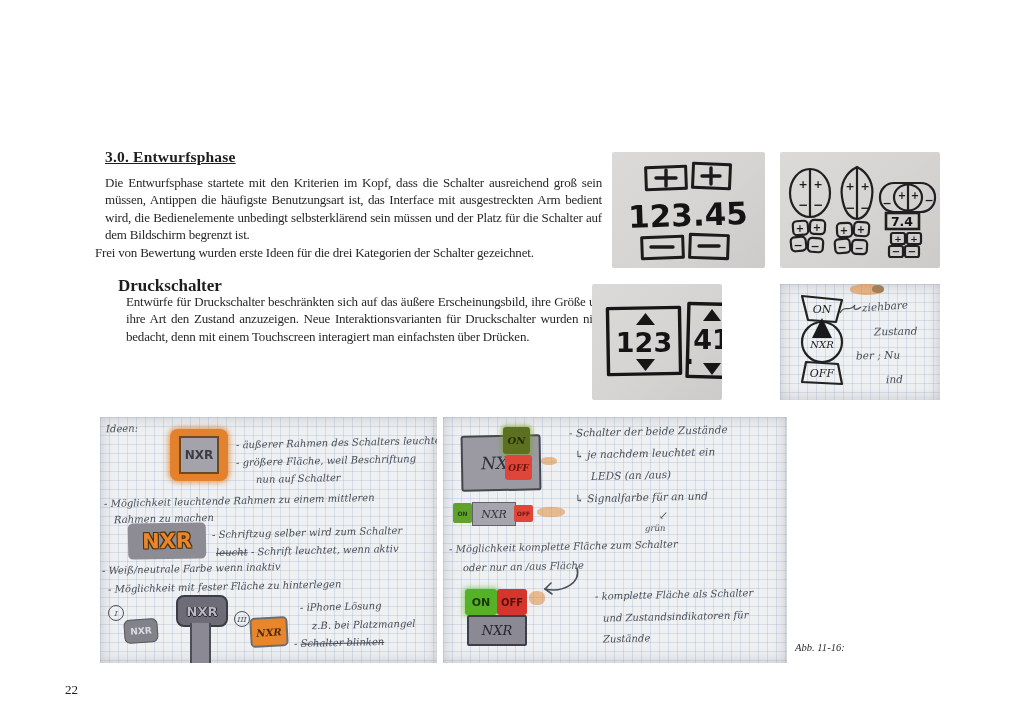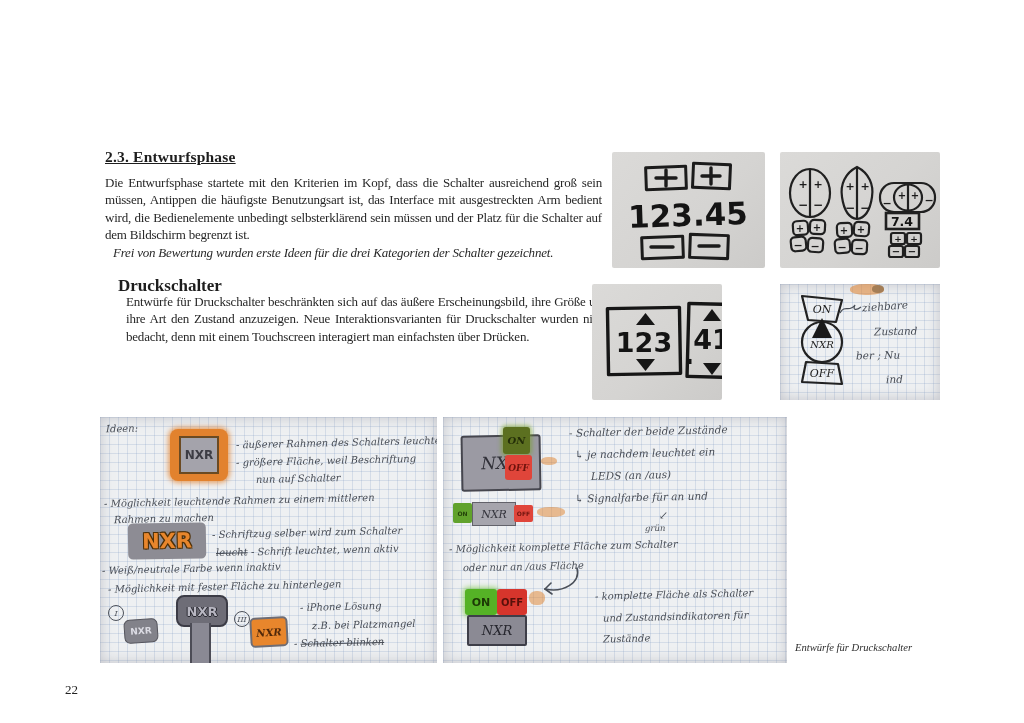--- a/index.html
+++ b/index.html
@@ -4,21 +4,21 @@
 <style>
   html,body{margin:0;padding:0;}
   body{width:1024px;height:723px;background:#ffffff;position:relative;overflow:hidden;
        font-family:"Liberation Serif",serif;}
   .abs{position:absolute;}
 
   
   .heading{left:105px;top:148px;width:500px;font-size:15.5px;font-weight:bold;color:#1d1d1d;
            text-decoration:underline;letter-spacing:.2px;}
   .p1{left:105px;top:174px;width:497px;}
-  .p2{left:113px;top:244px;width:520px;white-space:nowrap;font-style:italic;}
+  .p2{left:95px;top:244px;width:520px;white-space:nowrap;}
   .bodytext{font-size:13px;line-height:17.4px;color:#272727;letter-spacing:-0.2px;text-align:justify;}
   .subheading{left:118px;top:276px;width:480px;font-size:17px;font-weight:bold;color:#1d1d1d;}
   .p3{left:126px;top:293px;width:482px;}
   .caption{left:795px;top:639px;width:190px;font-style:italic;font-size:10.6px;line-height:17px;color:#2e2e2e;}
   .pagenum{left:65px;top:682px;font-size:13px;color:#222;}
 
   
   .photo{background:linear-gradient(135deg,#dbdad8 0%,#d5d4d2 55%,#cccbc9 100%);border-radius:2px;overflow:hidden;}
   .paper{background-color:#eef0f2;
          background-image:linear-gradient(rgba(110,140,185,.20) 1px,transparent 1px),
@@ -71,28 +71,28 @@
              box-shadow:0 0 5px 2px rgba(100,190,40,.55);font:bold 11px "DejaVu Sans",sans-serif;color:#1c3806;}
   .sq-red2{left:54px;top:172px;width:30px;height:26px;background:#d6352c;border-radius:3px;
              font:bold 10px "DejaVu Sans",sans-serif;color:#58100a;}
   .box-gray2{left:24px;top:198px;width:56px;height:27px;background:#8b8a94;border:2px solid #3e3e48;
              border-radius:2px;font:italic 13px "DejaVu Serif",serif;color:#26262e;}
   .smudge{position:absolute;border-radius:45%;}
 </style>
 </head>
 <body>
 
-<div class="abs heading">2.3. Entwurfsphase</div>
+<div class="abs heading">3.0. Entwurfsphase</div>
 <div class="abs p1 bodytext">Die Entwurfsphase startete mit den Kriterien im Kopf, dass die Schalter ausreichend groß sein müssen, Antippen die häufigste Benutzungsart ist, das Interface mit ausgestreckten Arm bedient wird, die Bedienelemente unbedingt selbsterklärend sein müssen und der Platz für die Schalter auf dem Bildschirm begrenzt ist.</div>
 <div class="abs p2 bodytext">Frei von Bewertung wurden erste Ideen für die drei Kategorien der Schalter gezeichnet.</div>
 <div class="abs subheading">Druckschalter</div>
 <div class="abs p3 bodytext">Entwürfe für Druckschalter beschränkten sich auf das äußere Erscheinungsbild, ihre Größe und ihre Art den Zustand anzuzeigen. Neue Interaktionsvarianten für Druckschalter wurden nicht bedacht, denn mit einem Touchscreen interagiert man einfachsten über Drücken.</div>
 
 <div class="abs caption">
-  <div>Entwürfe für Druckschalter</div>
+  <div>Abb. 11-16:</div>
 </div>
 <div class="abs pagenum">22</div>
 
 <div class="abs photo" style="left:612px;top:152px;width:153px;height:116px;">
   <svg width="153" height="116" viewBox="0 0 153 116">
     <g stroke="#1b1b1b" fill="none" stroke-width="3" stroke-linejoin="round">
       <rect x="34" y="15" width="40" height="22" transform="rotate(-2 54 26)"></rect>
       <rect x="81" y="12" width="37" height="24" transform="rotate(2.5 99 24)"></rect>
       <rect x="30" y="85" width="41" height="21" transform="rotate(-2 50 95)"></rect>
       <rect x="78" y="83" width="38" height="23" transform="rotate(2 97 94)"></rect>

